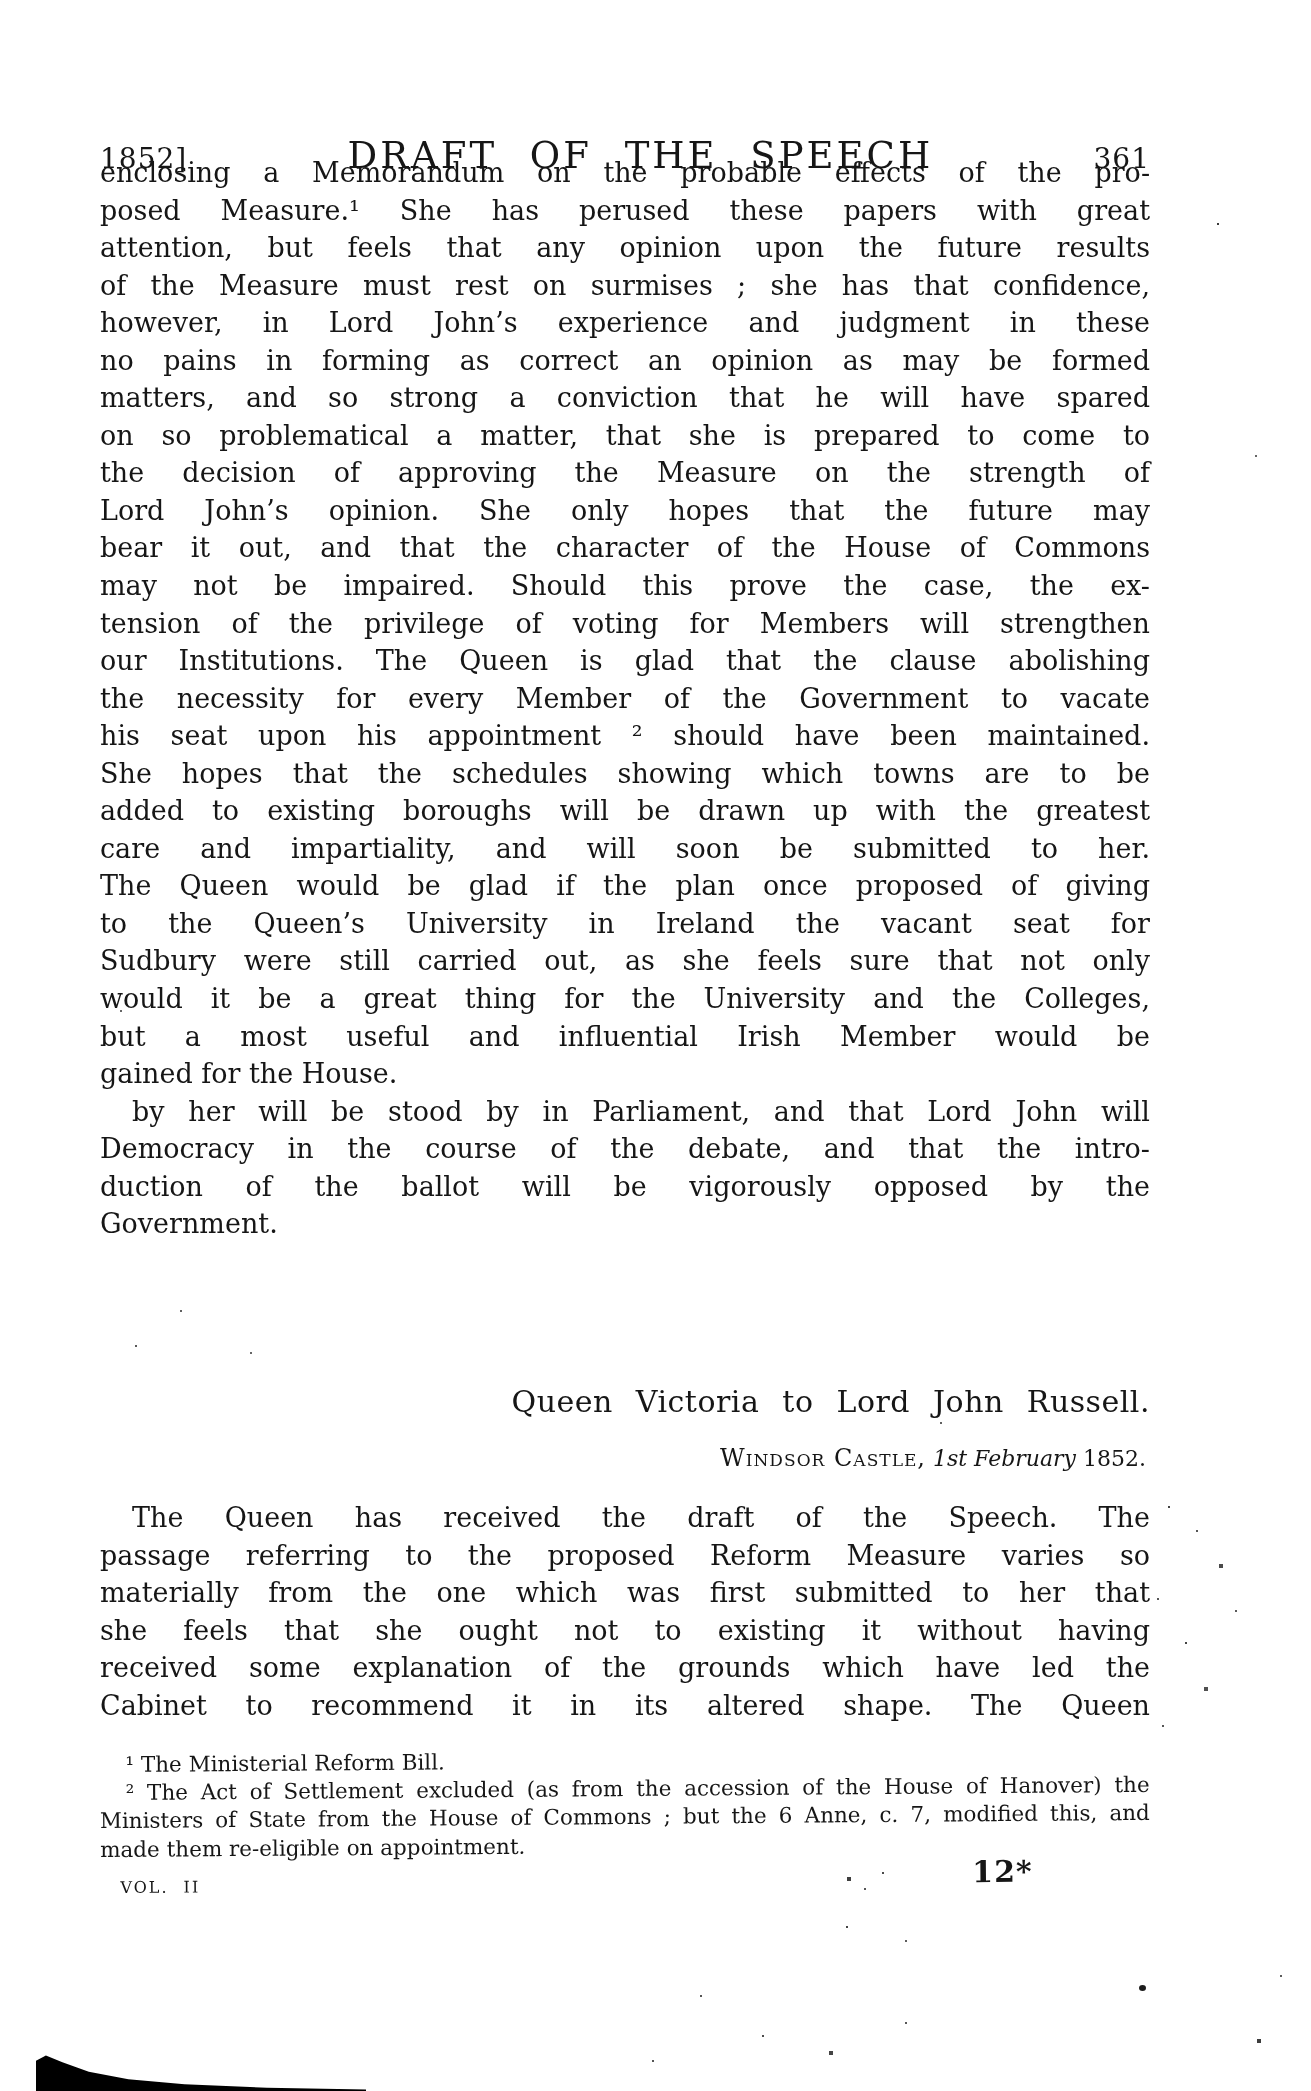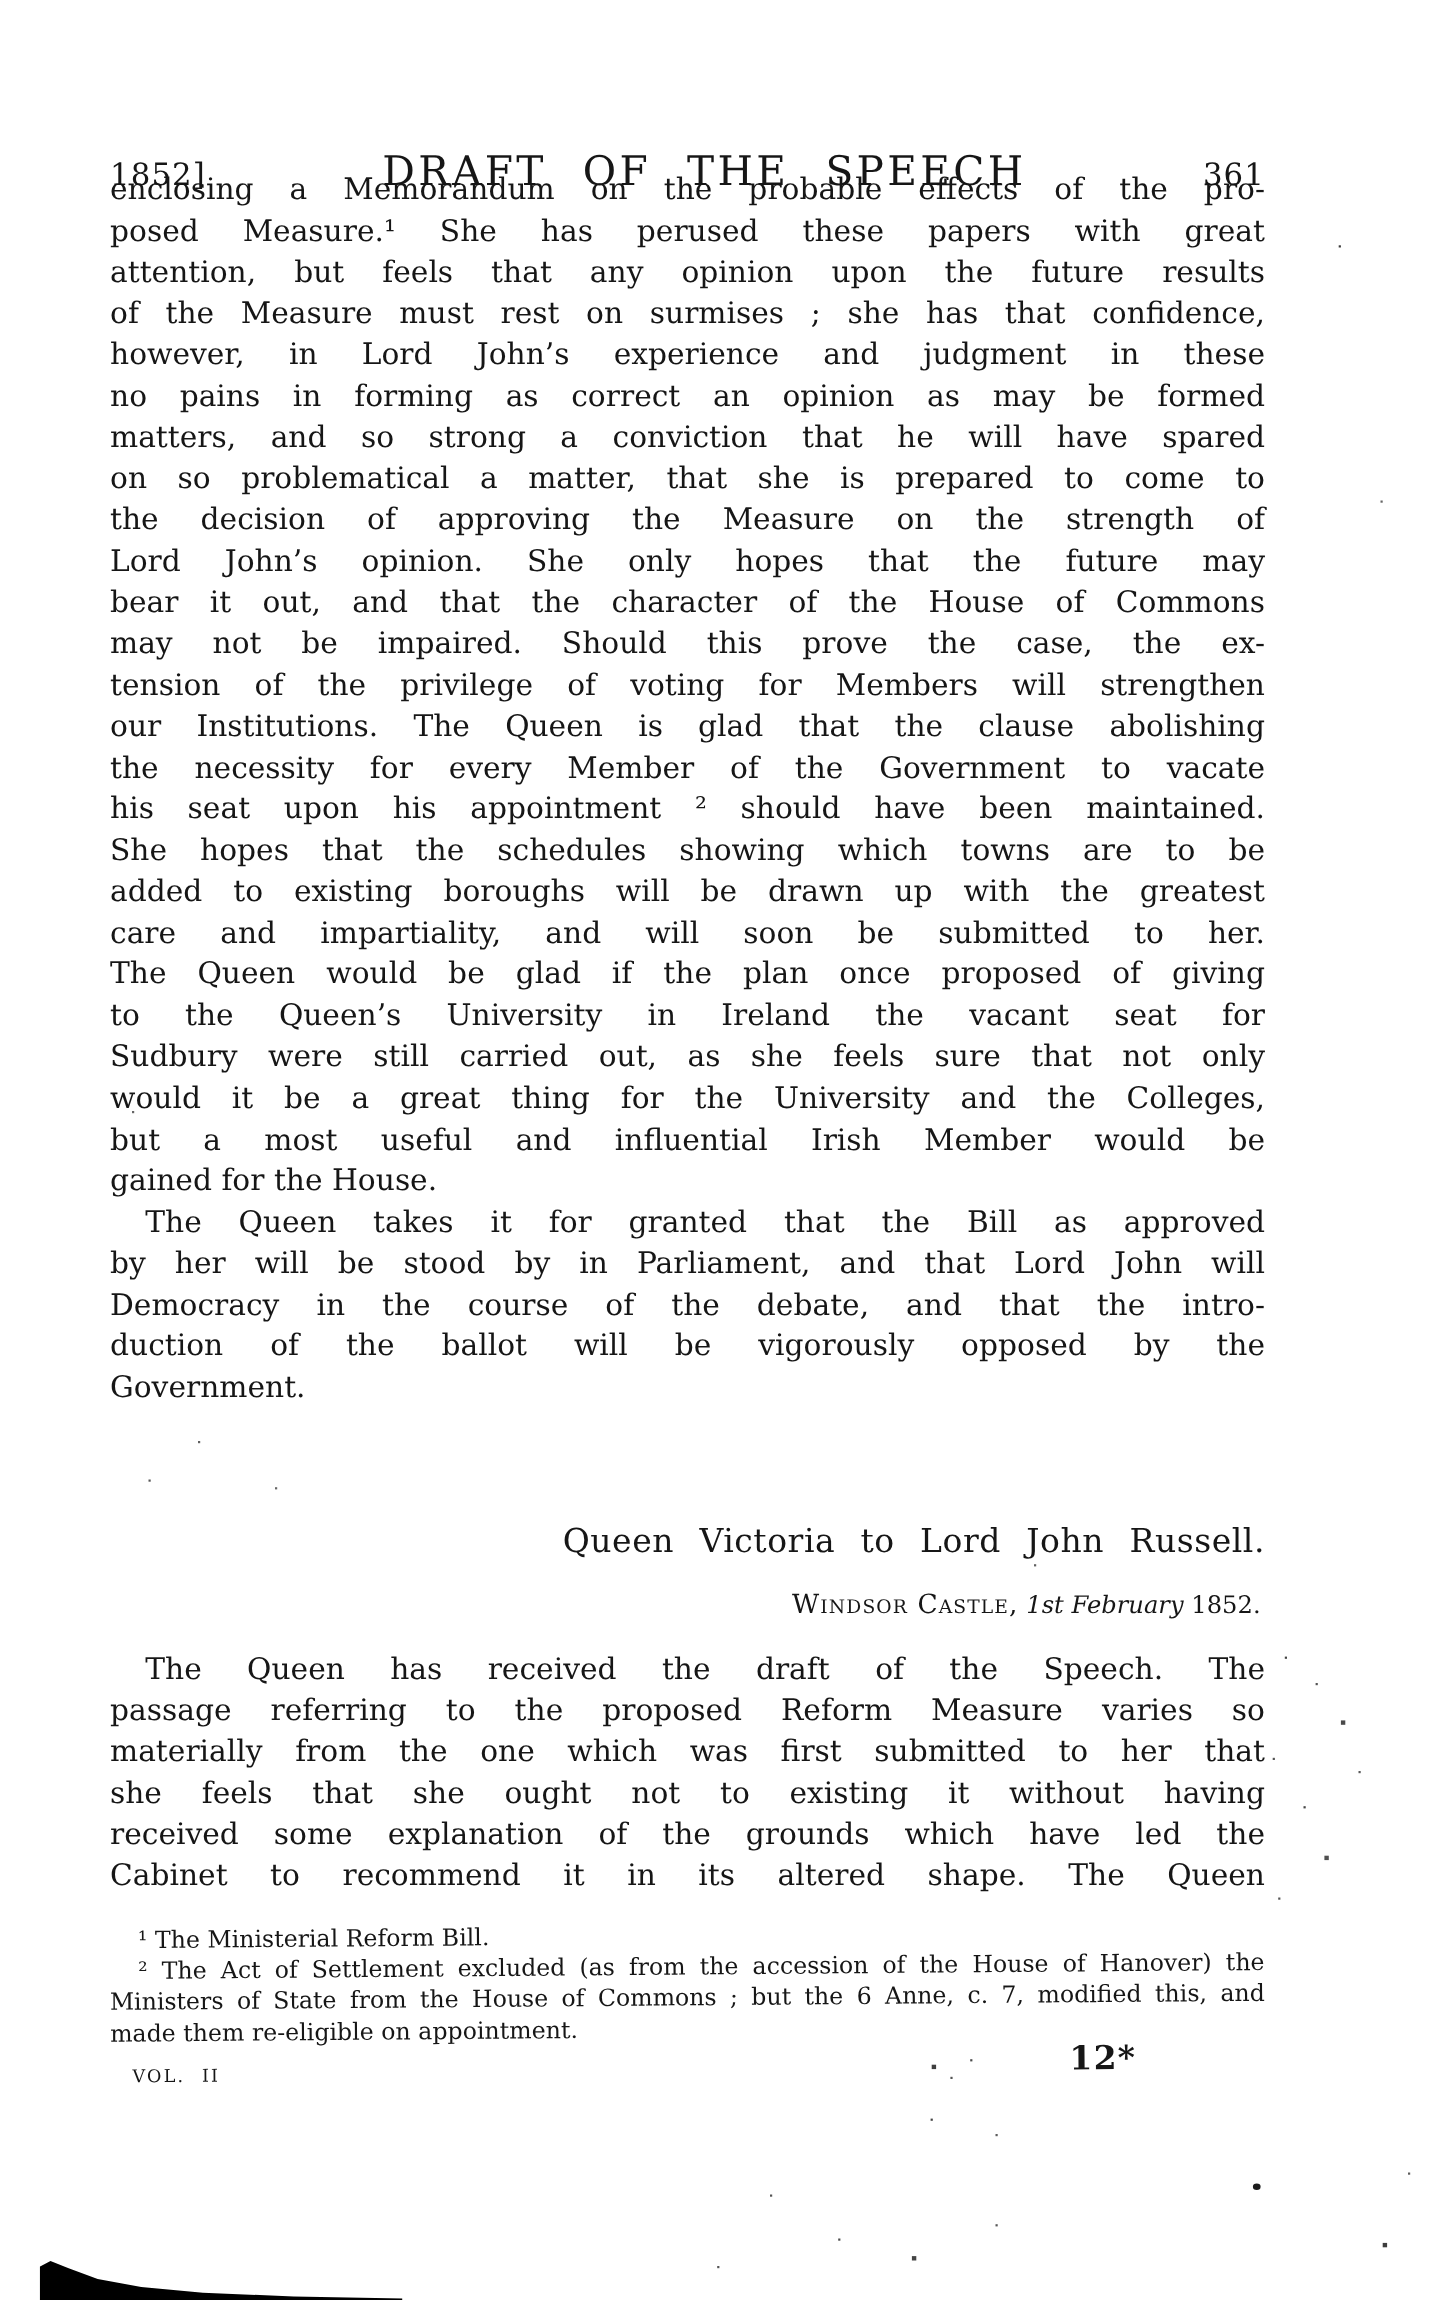--- a/index.html
+++ b/index.html
@@ -109,21 +109,20 @@
         <div class="jline">care and impartiality, and will soon be submitted to her.</div>
         <div class="jline">The Queen would be glad if the plan once proposed of giving</div>
         <div class="jline">to the Queen’s University in Ireland the vacant seat for</div>
         <div class="jline">Sudbury were still carried out, as she feels sure that not only</div>
         <div class="jline">would it be a great thing for the University and the Colleges,</div>
         <div class="jline">but a most useful and influential Irish Member would be</div>
         <div class="jline">gained for the House.</div>
       </div>
     <div class="para indent-first">
 
-    <div class="jline">The Queen takes it for granted that the Bill as approved</div>
         <div class="jline">by her will be stood by in Parliament, and that Lord John will</div>
         <div class="jline">Democracy in the course of the debate, and that the intro-</div>
         <div class="jline">duction of the ballot will be vigorously opposed by the</div>
         <div class="jline">Government.</div>
       </div>
   </div>
 
   <div class="flow letter-heading">Queen Victoria to Lord John Russell.</div>
 
   <div class="flow dateline">

